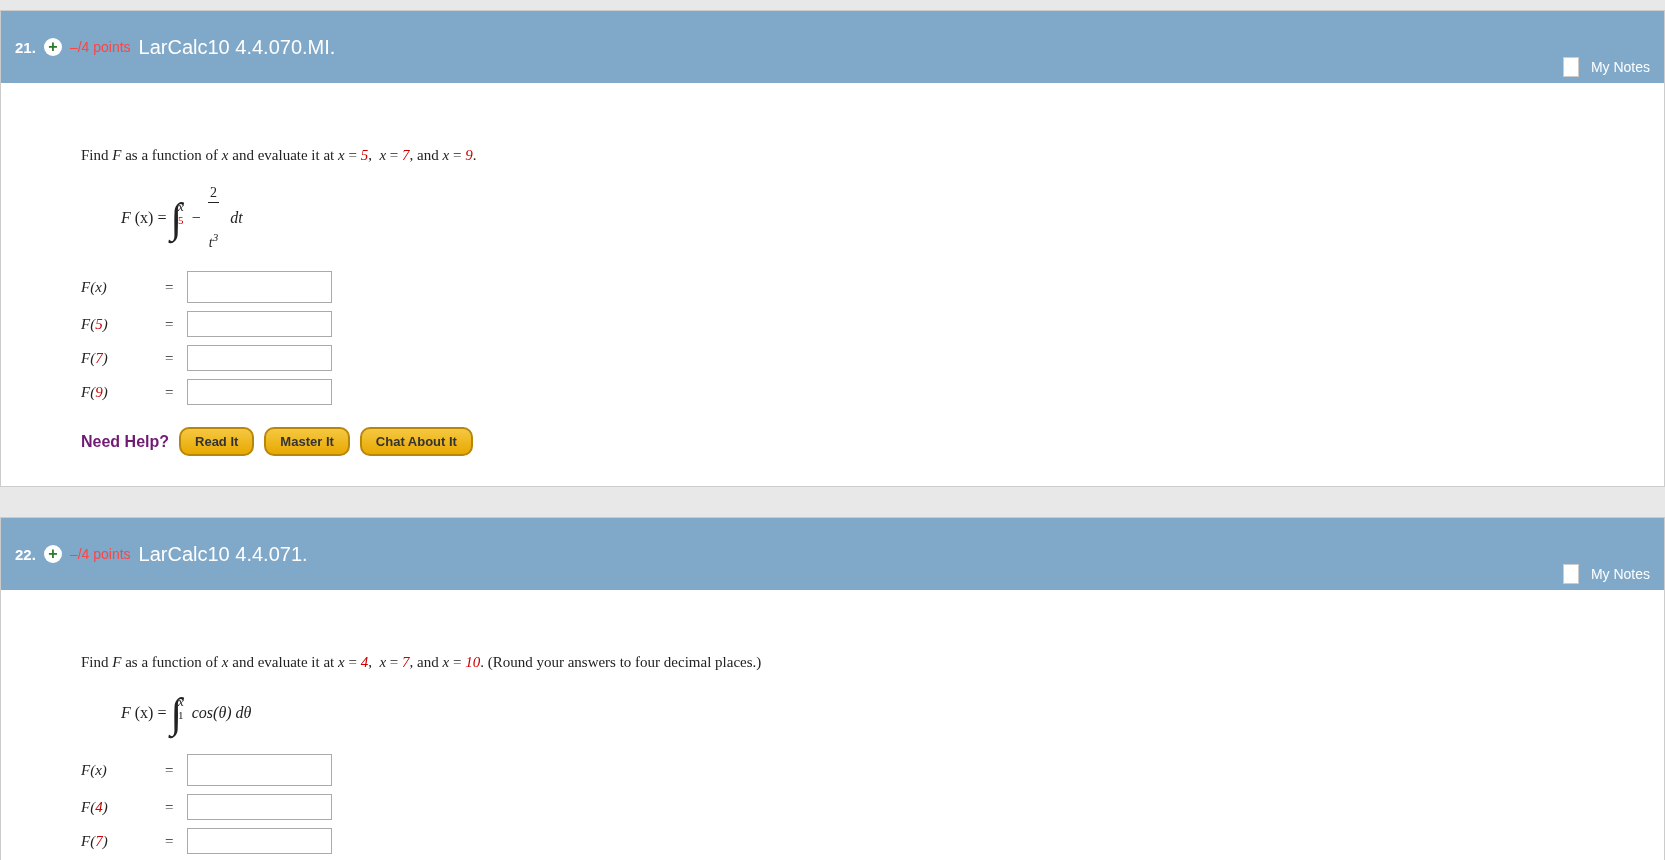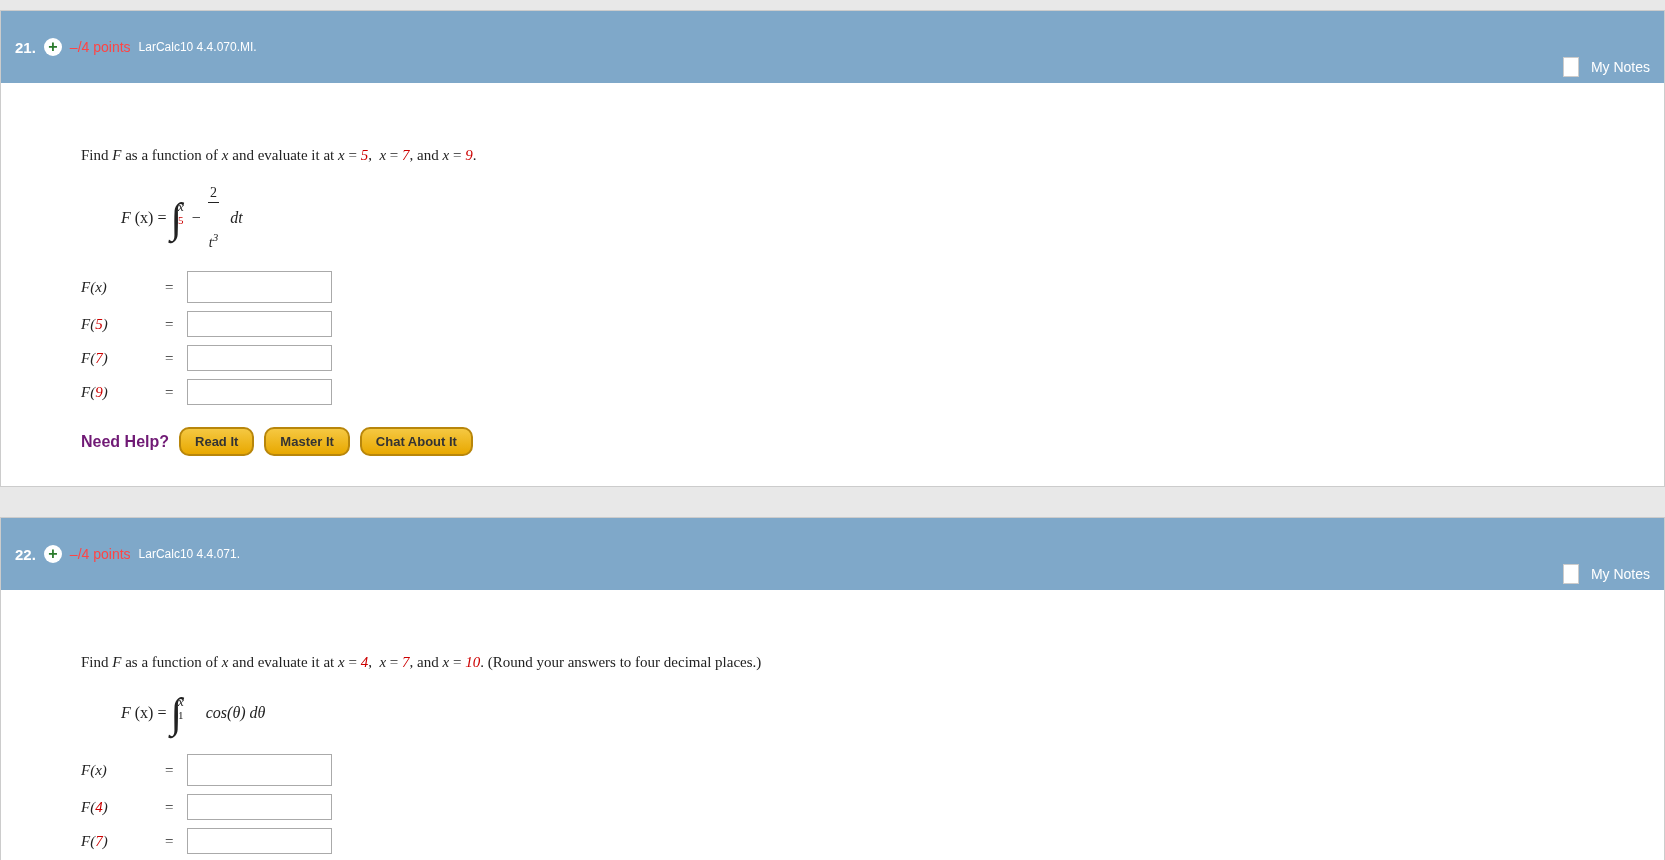--- a/index.html
+++ b/index.html
@@ -57,21 +57,21 @@
       font-size: 15px;
     }
     .points-text {
       color: #ff4444;
       font-family: Arial, sans-serif;
       font-size: 14px;
     }
     .problem-id-text {
       color: #fff;
       font-family: Arial, sans-serif;
-      font-size: 12px;
+      font-size: 20px;
     }
     .my-notes-btn {
       display: flex;
       align-items: center;
       gap: 12px;
       color: #fff;
       font-family: Arial, sans-serif;
       font-size: 14px;
       cursor: pointer;
       background: none;
@@ -270,21 +270,21 @@
         <span class="integral-formula">
           <span style="font-style:italic;">F</span>
             <span>(x) =</span>
           <span style="position:relative; display:inline-flex; align-items:center;">
             <span style="font-size:42px; line-height:1; font-family: serif;">∫</span>
             <span style="display:inline-flex; flex-direction:column; font-size:11px; margin-left:-4px; vertical-align:middle; margin-top:-10px;">
               <span style="font-style:italic; font-size:13px; line-height:1;">x</span>
               <span style="font-size:11px; line-height:1; margin-top:2px;">1</span>
             </span>
           </span>
-          <span style="margin-left:18px; font-style:italic;">cos(θ) dθ</span>
+          <span style="margin-left:4px; font-style:italic;">cos(θ) dθ</span>
         </span>
       </div>
 
       <div class="answer-row">
         <span class="answer-label"><span style="font-style:italic;">F</span>(x)</span>
         <span class="eq-sign">=</span>
         <input type="text" class="answer-input fx-main-input" style="">
       </div>
 
       <div class="answer-row">

